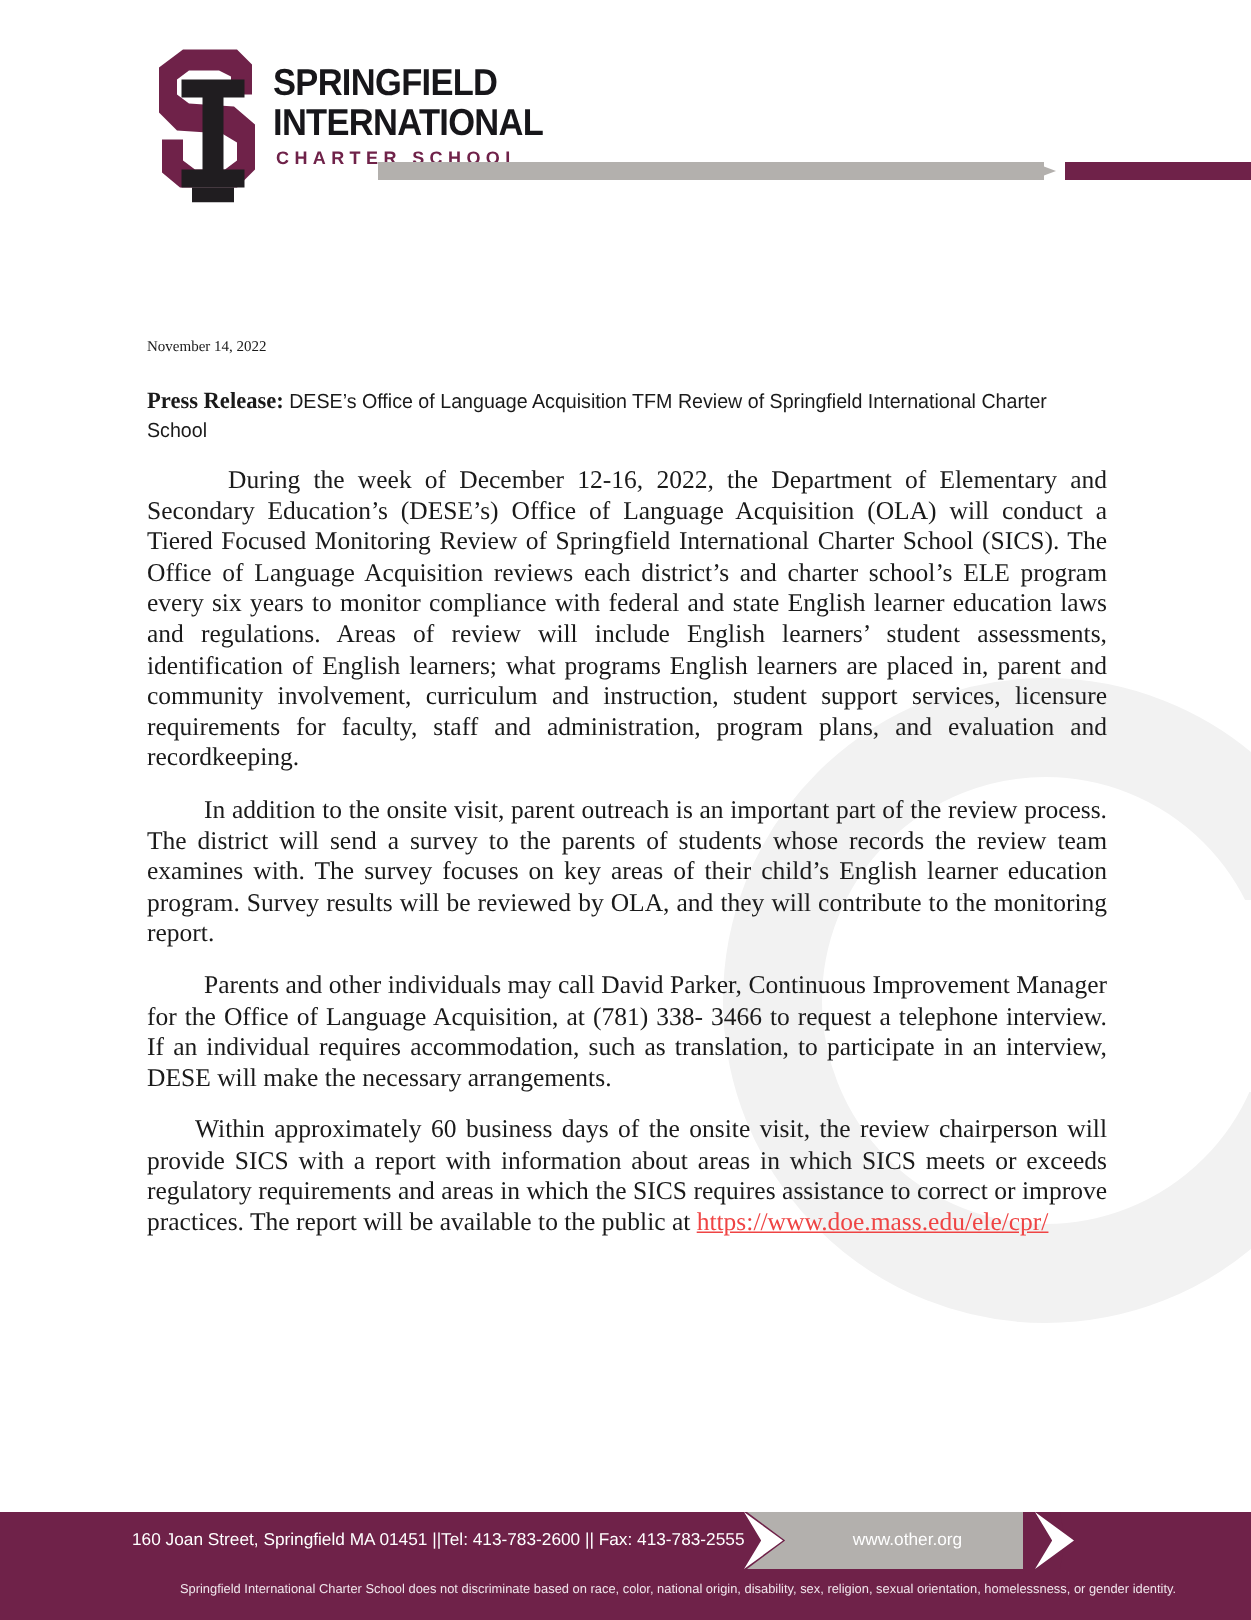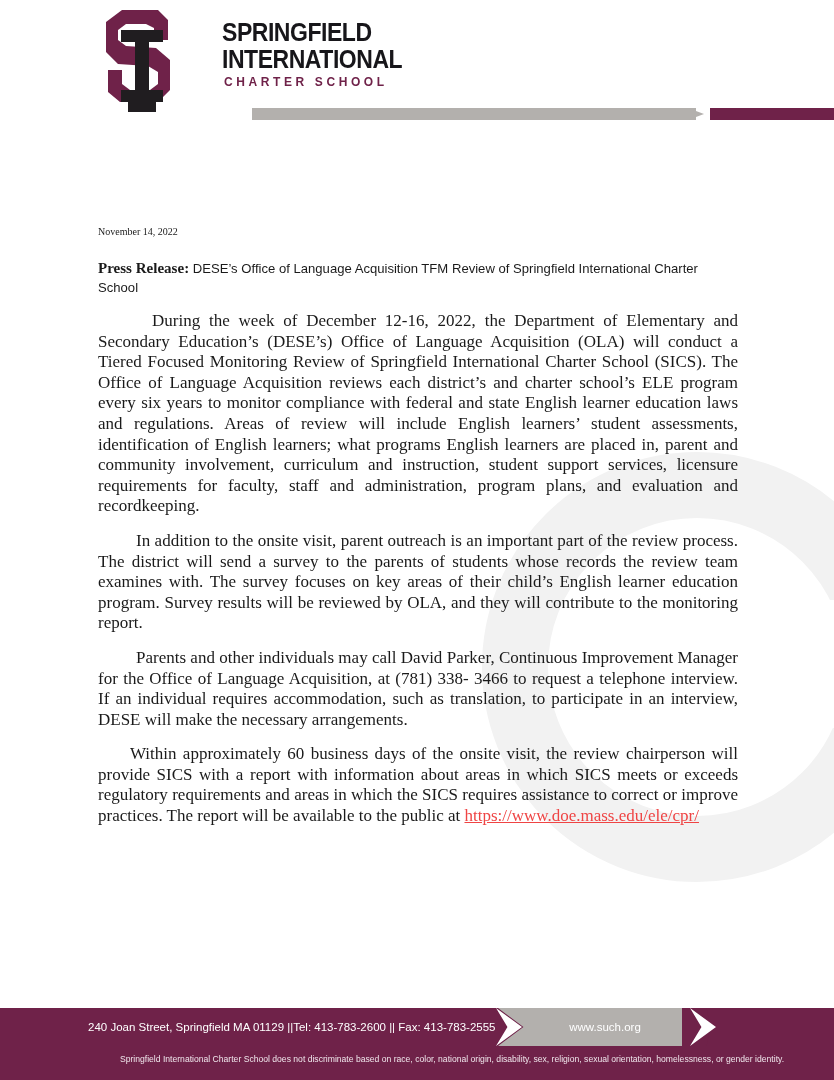--- a/index.html
+++ b/index.html
@@ -42,25 +42,24 @@
   #header {
     position: absolute;
     left: 0; top: 0;
     width: 834px;
     height: 130px;
     z-index: 5;
   }
   #logo-block {
     position: absolute;
     left: 92px;
-    top: 6px;
+    top: 29px;
     height: 106px;
     display: flex;
     align-items: flex-start;
-    gap: 40px;
   }
   #logo-mark {
     position: relative;
     width: 84px;
     height: 106px;
     flex: 0 0 auto;
   }
   #logo-mark svg { display: block; }
 
   #logo-wordmark {
@@ -310,18 +309,18 @@
 </div>
 
 <div id="footer">
   <div id="footer-bar"></div>
 
   <div id="footer-chevron"></div>
   <div id="footer-chevron-tip"></div>
   <div id="footer-arrow-1"></div>
   <div id="footer-arrow-2"></div>
 
-  <div id="footer-address">240 Joan Street, Springfield MA 01129 ||Tel: 413-783-2600 || Fax: 413-783-2555</div>
-  <div id="footer-site">www.such.org</div>
+  <div id="footer-address">160 Joan Street, Springfield MA 01451 ||Tel: 413-783-2600 || Fax: 413-783-2555</div>
+  <div id="footer-site">www.other.org</div>
 
   <div id="footer-disclaimer-bar"></div>
   <div id="footer-disclaimer">Springfield International Charter School does not discriminate based on race, color, national origin, disability, sex, religion, sexual orientation, homelessness, or gender identity.</div>
 </div>
 
 </body></html>

